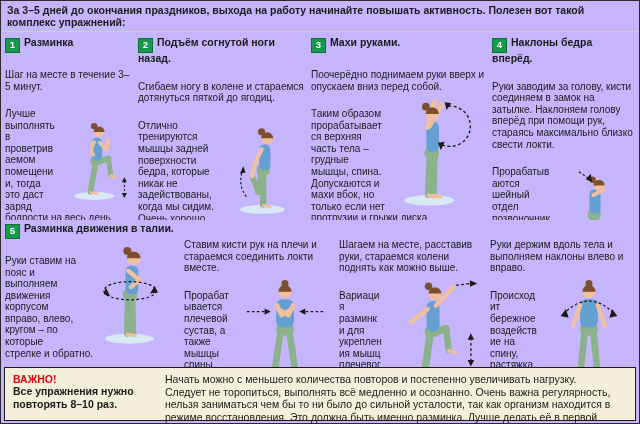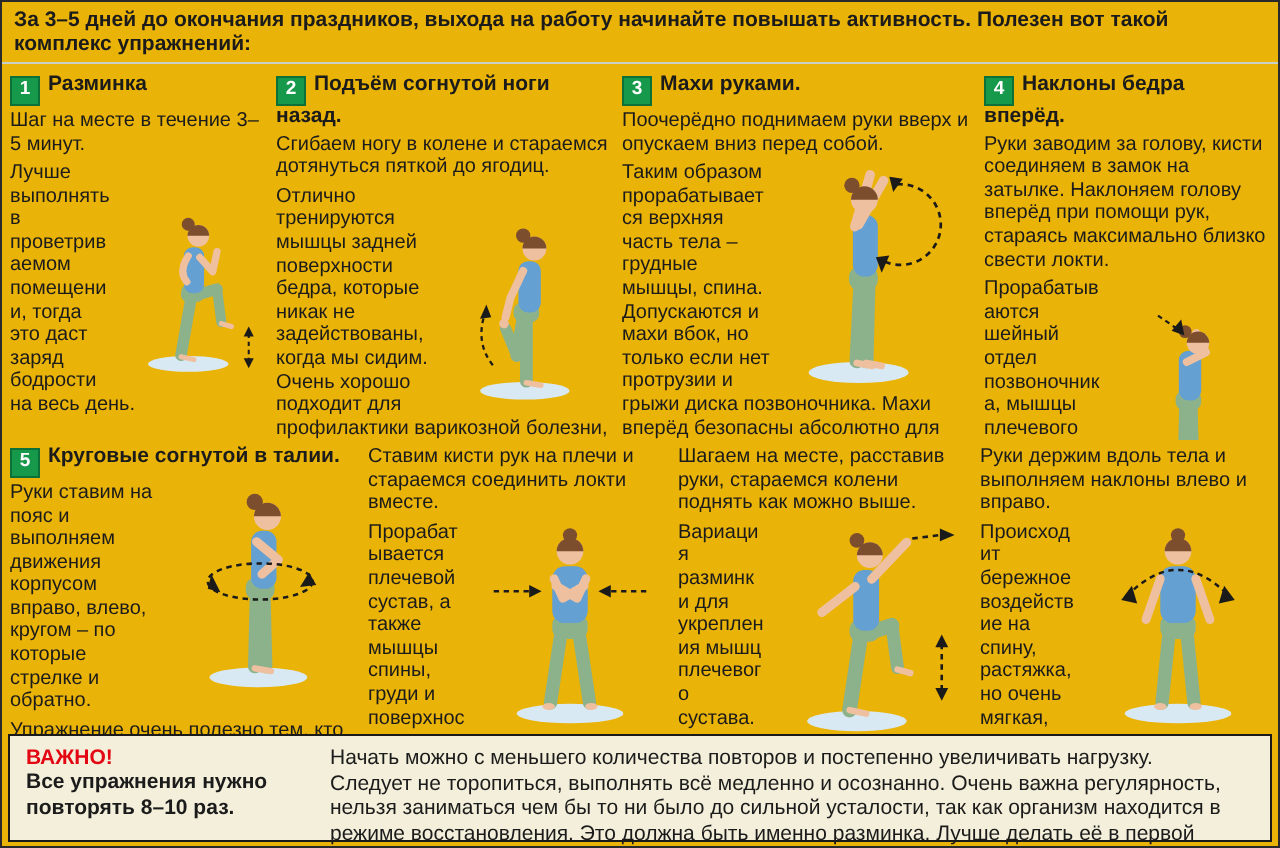--- a/index.html
+++ b/index.html
@@ -1,30 +1,30 @@
 <!DOCTYPE html>
 <html lang="ru"><head>
 <meta charset="utf-8">
 <style>
   html,body{margin:0;padding:0;background:#e8e8e8;}
   .page{
     position:relative;width:640px;height:424px;box-sizing:border-box;
-    background:#eab308;border:1px solid #2a2a2a;overflow:hidden;
+    background:#c4b5fd;border:1px solid #2a2a2a;overflow:hidden;
     font-family:"Liberation Sans", sans-serif;color:#1b1b1b;
   }
   .header{
     font-weight:bold;font-size:10.5px;line-height:1.1;
     padding:4px 6px 3px 6px;border-bottom:1px solid #c9cfc9;
   }
   .rows{padding:2px 4px 0 4px;}
   .row{display:grid;column-gap:7px;overflow:hidden;}
   .row1{grid-template-columns:126px 166px 174px auto;height:186px;}
   .row2{grid-template-columns:172px 148px 144px auto;height:156px;}
   .card{font-size:10px;line-height:1.16;padding-top:3px;overflow:hidden;}
-  .card p{margin:0 0 3px 0;overflow-wrap:break-word;hyphens:auto;}
+  .card p{margin:16px 0 3px 0;overflow-wrap:break-word;hyphens:auto;}
   .card-head{font-weight:bold;font-size:10.5px;line-height:1.12;margin-bottom:2px;}
   .badge{
     display:inline-flex;align-items:center;justify-content:center;
     width:13px;height:13px;margin-right:4px;vertical-align:-2px;
     background:#16994a;border:1px solid #0c7038;color:#fff;
     font-size:9.5px;font-weight:bold;
   }
   .fig{float:right;margin:0 0 1px 3px;}
   .fig svg{display:block;width:100%;height:100%;}
   .ex1 .fig{width:72px;height:106px;margin-right:-2px;}
@@ -170,21 +170,21 @@
         </div>
         <p>Прорабатываются шейный отдел позвоночника, мышцы плечевого пояса. В результате улучшается микроциркуляция головного мозга.</p>
       </div>
 
     </div>
 
     <div class="row row2">
 
       <div class="card ex5">
         <div class="card-head">
-          <span class="badge">5</span><span>Круговые согнутой в талии.</span>
+          <span class="badge">5</span><span>Разминка движения в талии.</span>
         </div>
         <div class="fig">
           <svg viewBox="0 0 100 115" preserveAspectRatio="xMidYMax meet">
             <ellipse class="f-floor" cx="48" cy="108" rx="27" ry="5.5"></ellipse>
             <path class="s-leg" stroke-width="7.5" d="M47,62 L46,102"></path>
             <path class="s-leg" stroke-width="7.5" d="M51,62 L52,102"></path>
             <path class="s-skin" stroke-width="3.5" d="M46,103 l9,1.5"></path>
             <rect class="f-pant" x="41" y="53" width="16" height="12" rx="5"></rect>
             <rect class="f-top" x="44" y="27" width="14" height="32" rx="6"></rect>
             <path class="s-skin" stroke-width="5" stroke-linejoin="round" d="M47,33 L59,43 L50,51"></path>

